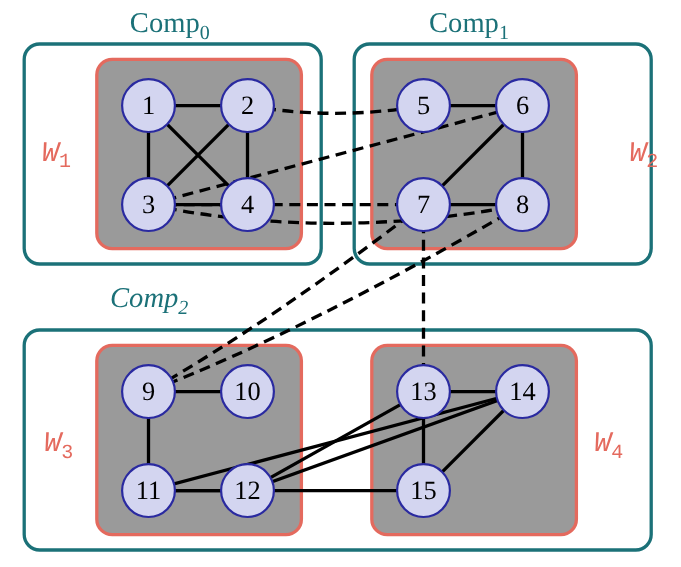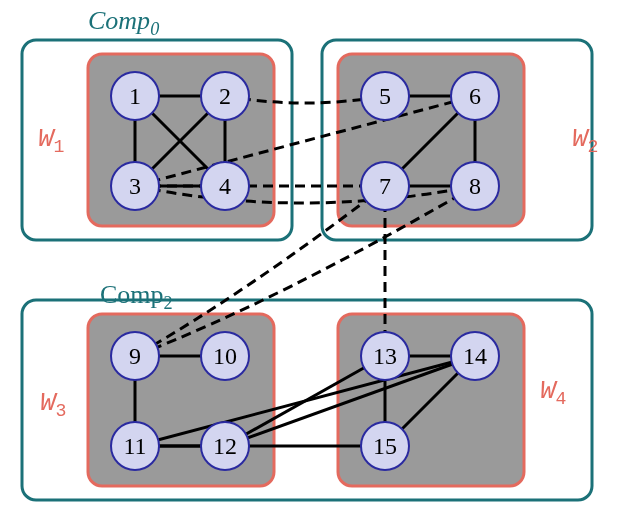--- a/index.html
+++ b/index.html
@@ -134,33 +134,36 @@
 
     <circle cx="385" cy="356" r="24" fill="#d3d5f0" stroke="#2a2aa0" stroke-width="2"></circle>
     <text x="385" y="364">13</text>
     <circle cx="475" cy="356" r="24" fill="#d3d5f0" stroke="#2a2aa0" stroke-width="2"></circle>
     <text x="475" y="364">14</text>
     <circle cx="385" cy="446" r="24" fill="#d3d5f0" stroke="#2a2aa0" stroke-width="2"></circle>
     <text x="385" y="454">15</text>
   </g>
 </svg>
 
-<div class="comp-label" style="left:88px; top:6px;font-style:italic;">
+<div class="comp-label" style="left:118px; top:6px;">
   <span>Comp</span><sub>0</sub>
 </div>
-<div class="comp-label" style="left:100px; top:280px;">
+<div class="comp-label" style="left:390px; top:6px;">
+  <span>Comp</span><sub>1</sub>
+</div>
+<div class="comp-label" style="left:100px; top:256px;font-style:italic;">
   <span>Comp</span><sub>2</sub>
 </div>
 
 <div class="w-label" style="left:38px; top:124px;">
   <span>W</span><sub>1</sub>
 </div>
 <div class="w-label" style="left:572px; top:124px;">
   <span>W</span><sub>2</sub>
 </div>
 <div class="w-label" style="left:40px; top:388px;">
   <span>W</span><sub>3</sub>
 </div>
-<div class="w-label" style="left:540px; top:376px;">
+<div class="w-label" style="left:540px; top:388px;">
   <span>W</span><sub>4</sub>
 </div>
 
 </div>
 
 </body></html>

